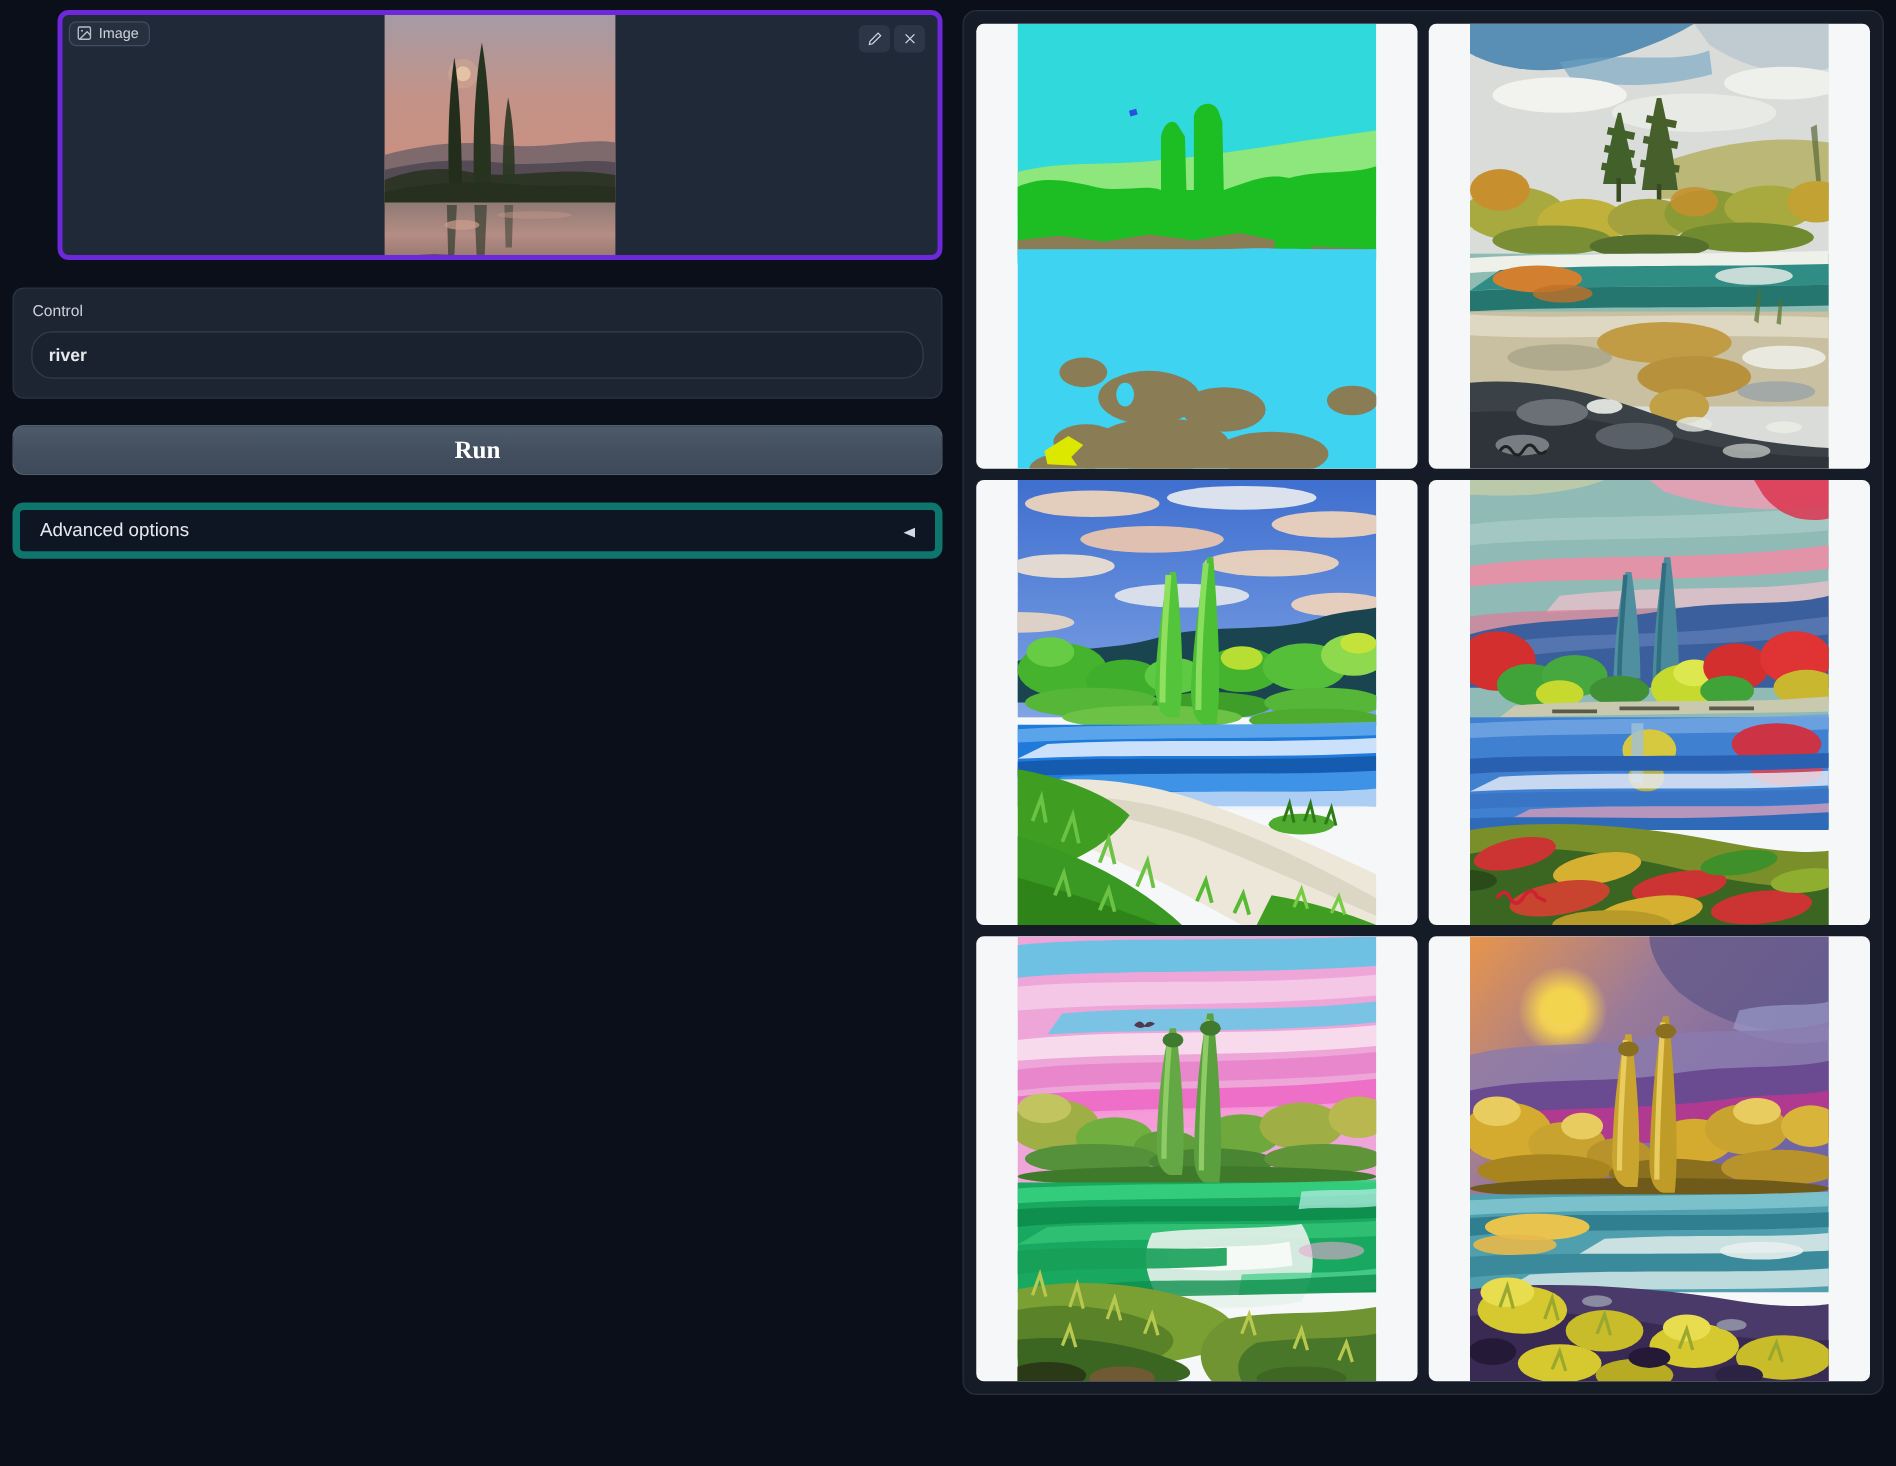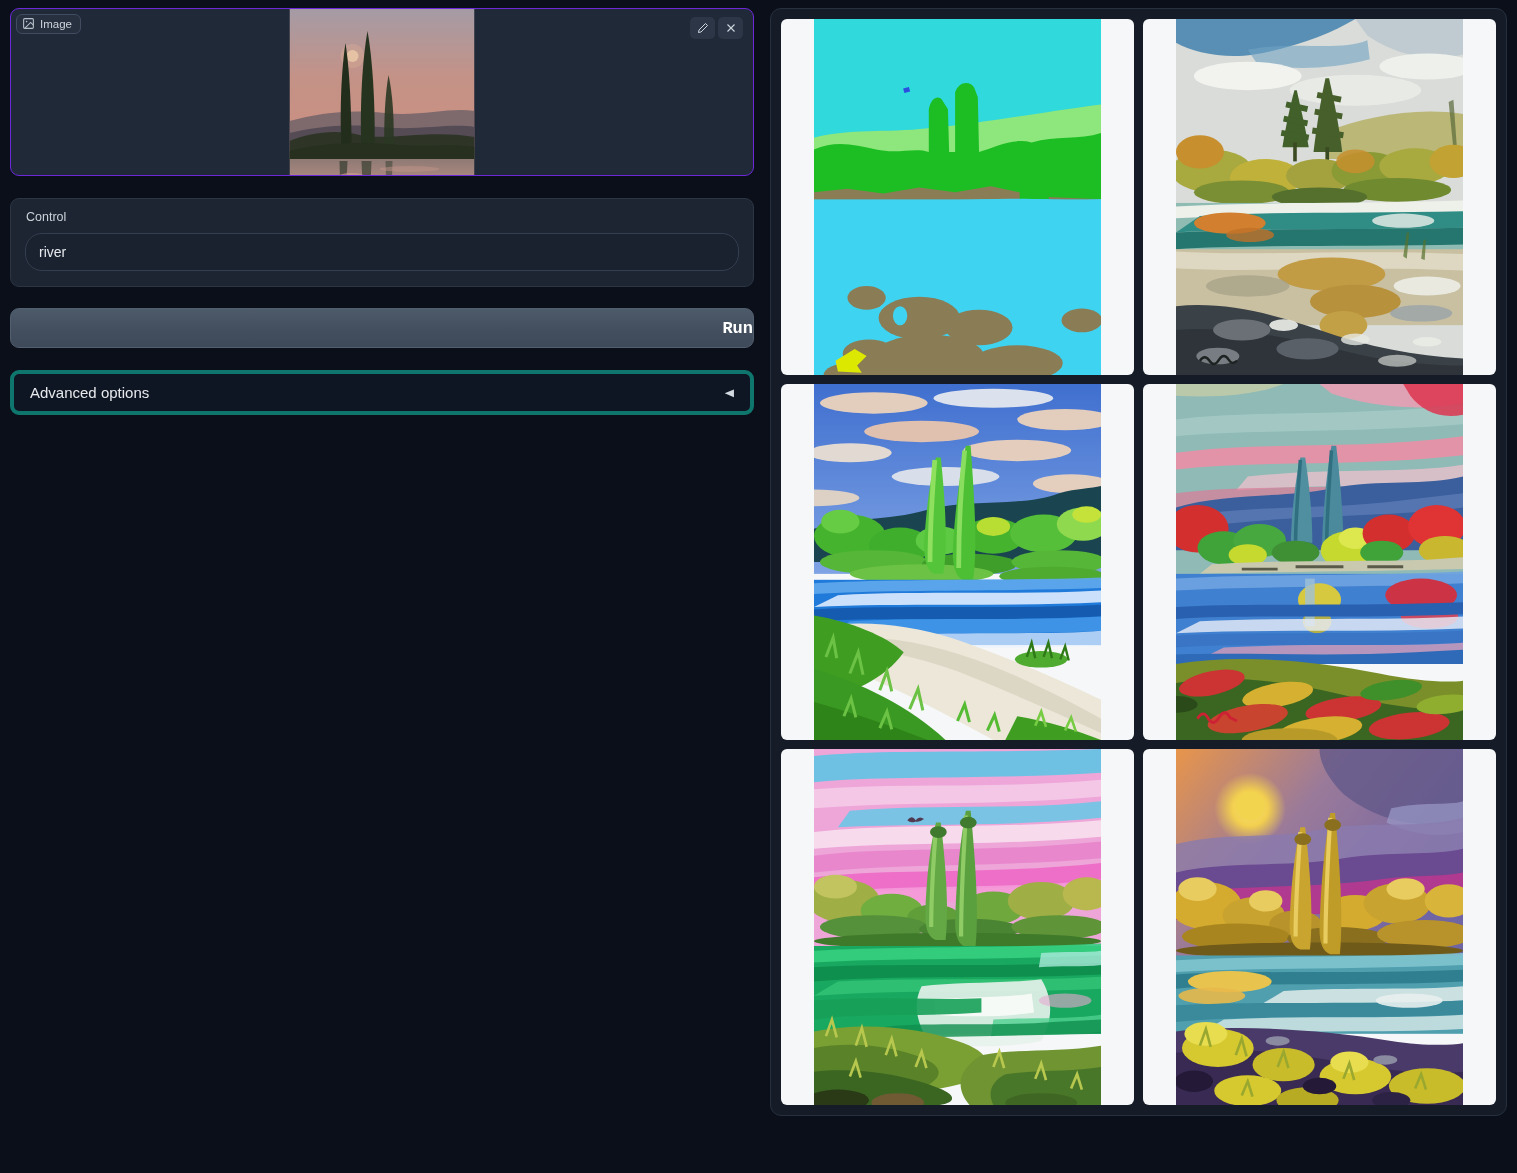--- a/index.html
+++ b/index.html
@@ -10,23 +10,24 @@
     color:#e5e7eb;
     overflow:hidden;
   }
   .page { padding:8px 12px 0 10px; }
   h1.title { font-size:21px; font-weight:700; color:#ffffff; letter-spacing:.2px; margin:3px 0 16px 0; }
   .layout { display:flex; gap:16px; align-items:flex-start; }
   .left-col { width:744px; flex:0 0 744px; }
 
   
   .image-block {
-    position:relative; height:168px;
-    background:#202938; border:1px solid #6d28d9; border-radius:9px;
+    position:relative; height:200px;
+    background:#202938; border:4px solid #6d28d9; border-radius:9px;
     overflow:hidden;
+    margin-left:36px;
   }
   .block-label {
     position:absolute; top:5px; left:5px; z-index:3;
     display:flex; align-items:center; gap:5px;
     background:#27303f; border:1px solid #414c60; border-radius:6px;
     padding:2px 8px 3px 5px; font-size:11.5px; color:#cdd3dc;
   }
   .block-label svg { display:block; }
   .corner-buttons { position:absolute; top:8px; right:10px; z-index:3; display:flex; gap:3px; }
   .icon-btn {
@@ -39,36 +40,36 @@
 
   
   .prompt-block {
     margin-top:22px; background:#1d2533; border:1px solid #2b3544;
     border-radius:9px; padding:10px 14px 15px 14px;
   }
   .prompt-block label { display:block; font-size:12.5px; color:#ccd2da; margin:1px 0 9px 1px; }
   .prompt-block input {
     width:100%; height:38px; background:#1a2230; border:1px solid #333e4f;
     border-radius:17px; padding:0 13px; font-size:14px; color:#e7e9ec;
-    font-family:"Liberation Sans", sans-serif; outline:none;
+    font-family:"Liberation Sans", sans-serif; outline:none;font-weight:bold;
   }
 
   
   .run-btn {
     margin-top:21px; width:100%; height:40px;
     background:linear-gradient(180deg,#4d5a69 0%,#434f5e 55%,#3e4a59 100%);
     border:1px solid #525f6e; border-radius:9px;
-    color:#ffffff; font-weight:700; font-size:17px;
-    font-family:Liberation Mono, monospace; cursor:pointer;text-align:right;
+    color:#ffffff; font-weight:700; font-size:20px;
+    font-family:Liberation Serif, serif; cursor:pointer;
   }
 
   
   .accordion {
     margin-top:22px; height:45px;
-    background:#0f1623; border:4px solid #0f766e; border-radius:9px;
+    background:#0f1623; border:6px solid #0f766e; border-radius:9px;
     display:flex; align-items:center; justify-content:space-between;
     padding:0 16px; cursor:pointer;
   }
   .accordion .acc-label { font-size:15px; color:#e7e9ec; }
   .accordion .arrow { font-size:12px; color:#d3d9e0; transform:scaleY(.85); }
 
   
   .gallery {
     width:737px; height:1108px; flex:0 0 737px;
     background:#151c28; border:1px solid #27303e; border-radius:11px;

